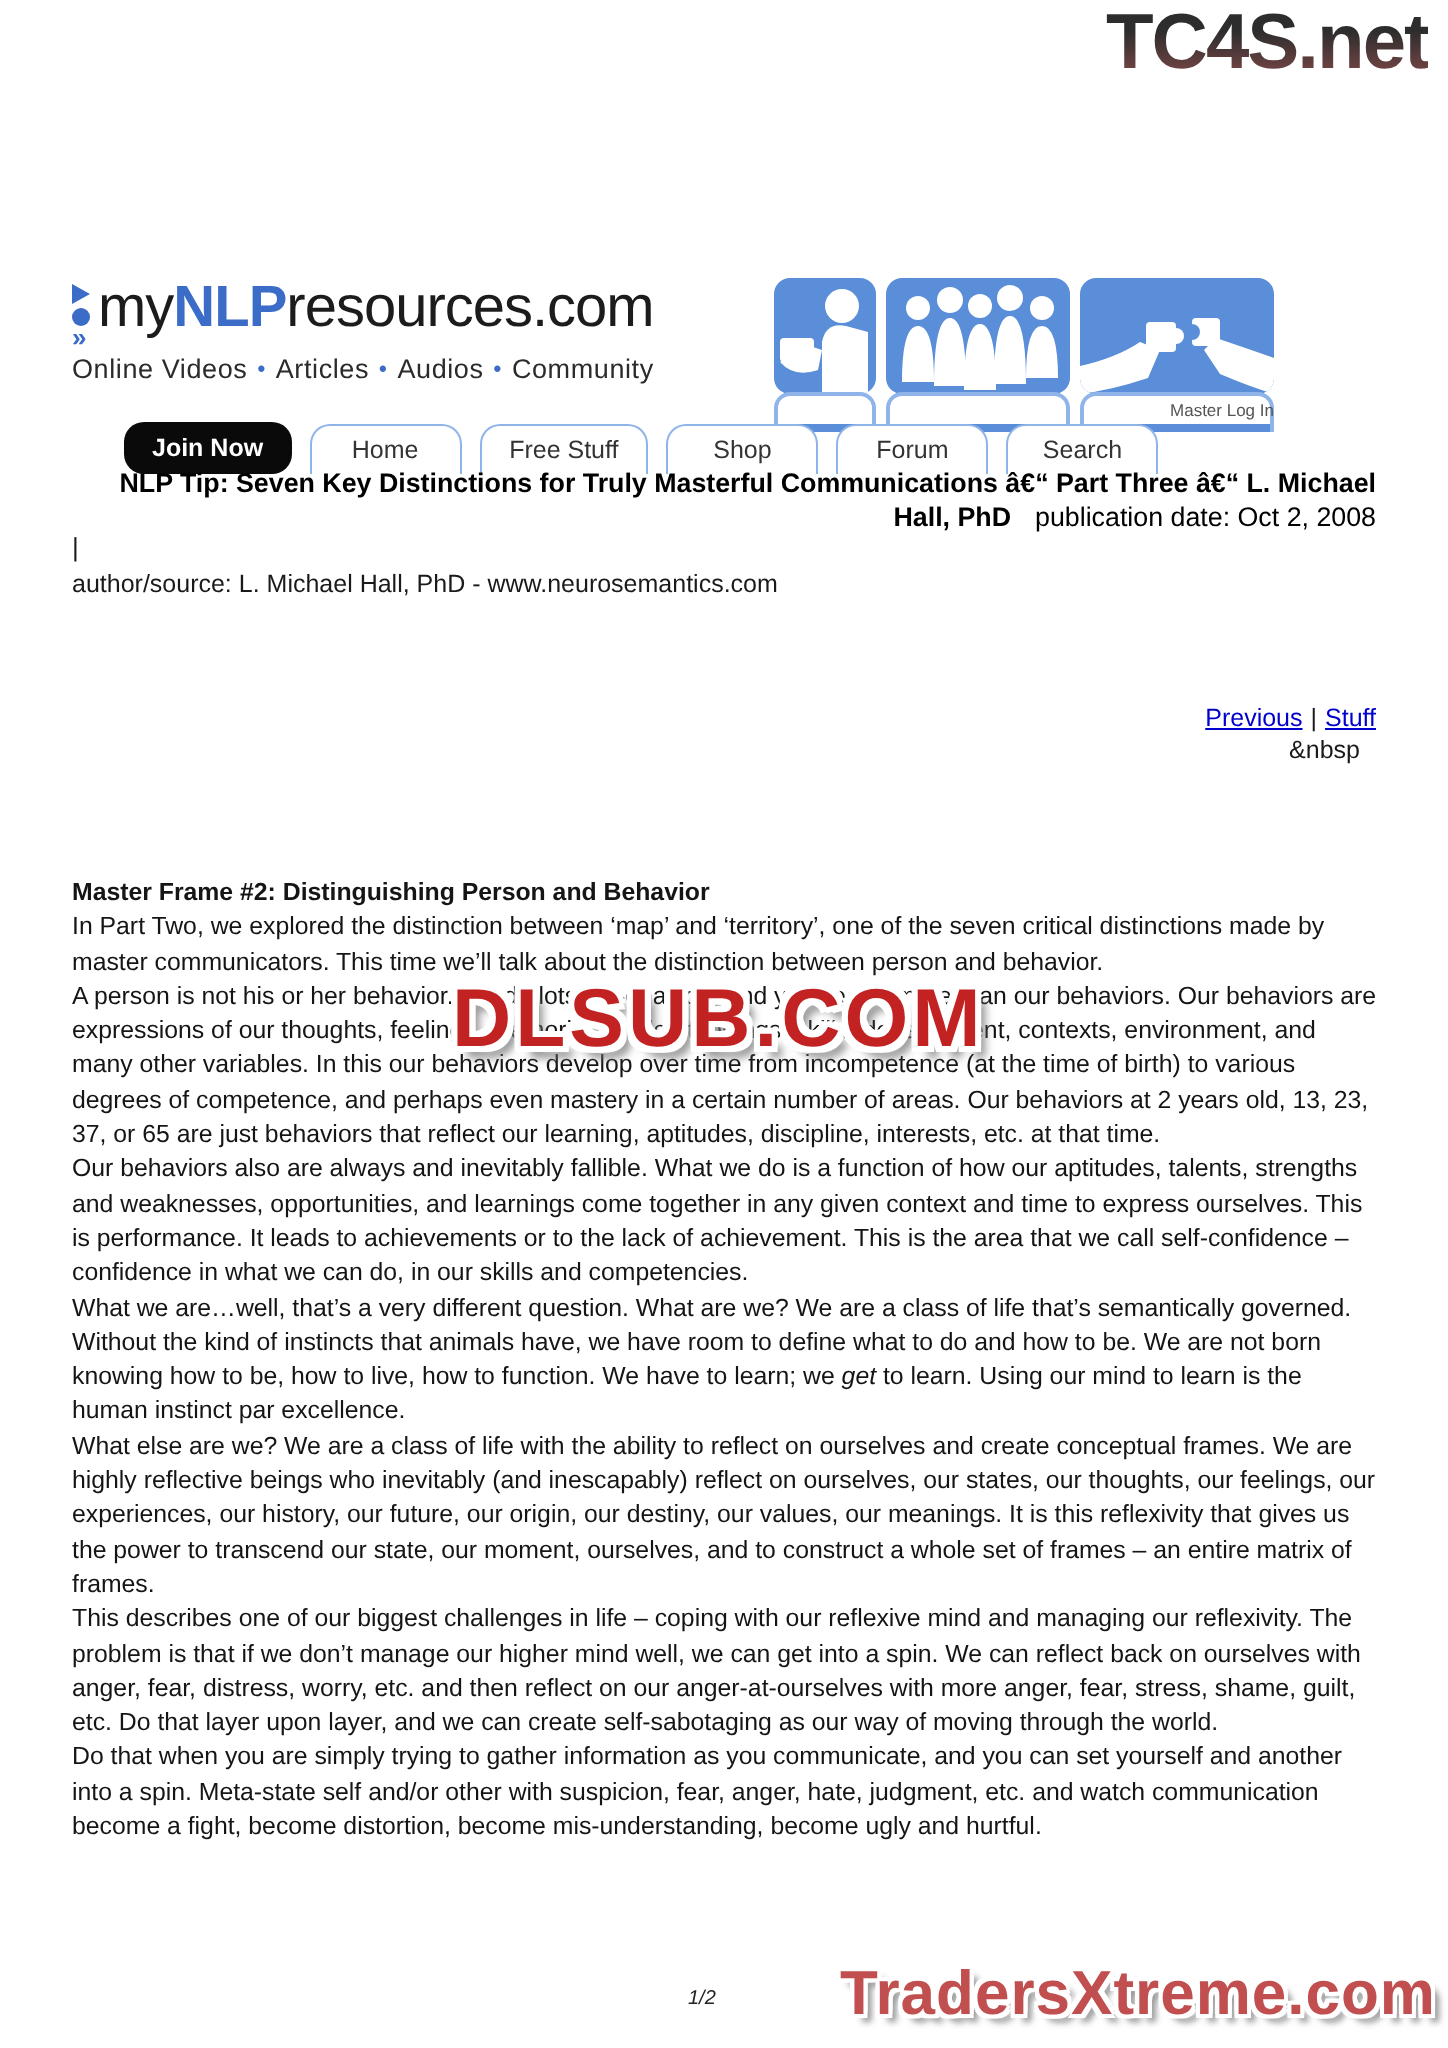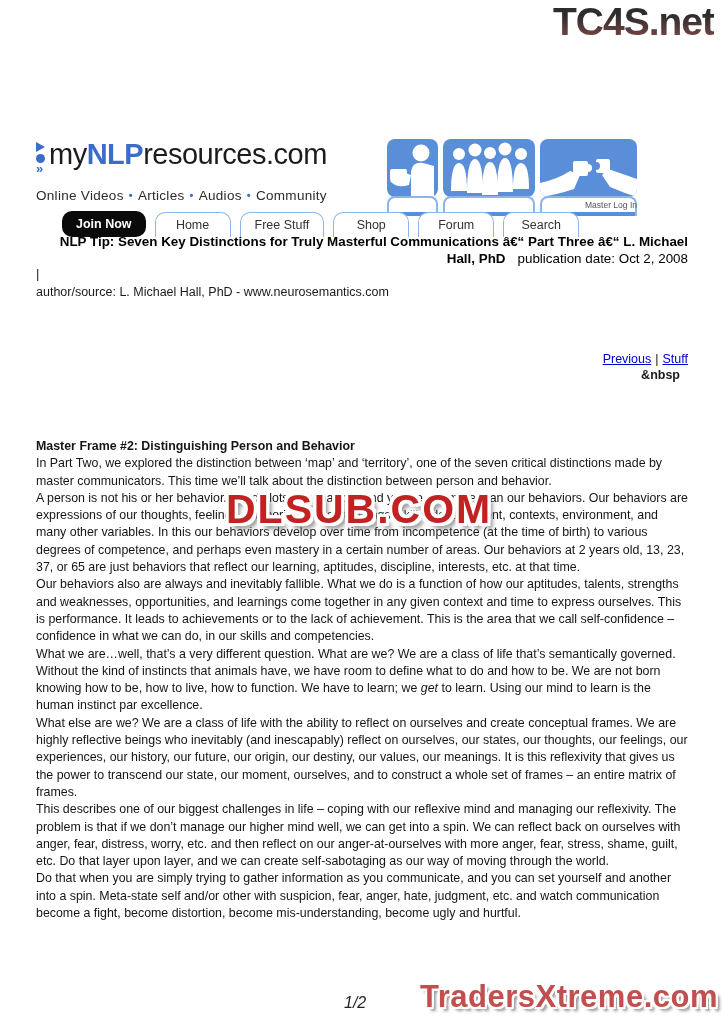--- a/index.html
+++ b/index.html
@@ -16,21 +16,21 @@
   }
   
   .logo-block{position:absolute;left:36px;top:139px;}
   .logo-row{display:flex;align-items:flex-start;}
   .logo-icon{display:flex;flex-direction:column;align-items:flex-start;margin-right:4px;padding-top:3px;}
   .logo-icon .tri{width:0;height:0;border-left:9px solid #3a6cc8;border-top:5px solid transparent;border-bottom:5px solid transparent;margin-bottom:2px;}
   .logo-icon .dot{width:9px;height:9px;border-radius:50%;background:#3a6cc8;margin-bottom:0px;}
   .logo-icon .chev{color:#3a6cc8;font-weight:bold;font-size:13px;line-height:11px;letter-spacing:-2px;}
   .logo-text{font-size:29px;letter-spacing:-0.5px;color:#1c1c1c;line-height:30px;}
   .logo-text .nlp{font-weight:bold;color:#3a6cc8;}
-  .tagline{margin-top:14px;font-size:13.5px;color:#2b2b2b;letter-spacing:0.3px;}
+  .tagline{margin-top:3px;font-size:13.5px;color:#2b2b2b;letter-spacing:0.3px;}
   .tagline .sep{color:#3a6cc8;font-weight:bold;margin:0 5px;font-size:11px;vertical-align:1px;}
   
   .tile{position:absolute;top:139px;height:58px;background:var(--tile-blue,#5b8ed8);border-radius:8px;overflow:hidden;}
   .tile svg{display:block;width:100%;height:100%;}
   .tile1{left:387px;width:51px;}
   .tile2{left:443px;width:92px;}
   .tile3{left:540px;width:97px;}
   
   .tile-repeat{position:absolute;top:196px;height:20px;background:#fff;border:2px solid #8fb4ea;border-bottom:none;border-radius:8px 8px 0 0;z-index:1;box-sizing:border-box;}
   .tile-repeat .fill{position:absolute;left:0;right:0;bottom:0;height:4px;background:var(--tile-blue,#5b8ed8);}
@@ -49,21 +49,21 @@
   .tab.active{background:#0a0a0a;color:#fff;font-weight:bold;border:none;border-radius:10px;height:26px;margin-top:-1px;}
   
   .title{position:absolute;left:36px;top:234px;width:652px;text-align:right;font-size:13.4px;line-height:16.5px;color:#000;z-index:3;}
   .title .t-bold{font-weight:bold;}
   .title .t-gap{display:inline-block;width:12px;}
   .pipe{position:absolute;left:36px;top:266px;font-size:13px;}
   .author-line{position:absolute;left:36px;top:285px;font-size:12.5px;}
   .pagination{position:absolute;right:36px;top:352px;text-align:right;font-size:12.5px;}
   .pagination a{color:var(--link-blue,#0000cc);text-decoration:underline;cursor:pointer;}
   .pagination .psep{color:#1a1a1a;margin:0 4px;}
-  .nbsp-line{margin-top:2px;padding-right:8px;font-weight:bold;}
+  .nbsp-line{margin-top:2px;padding-right:8px;}
   .byline{position:absolute;left:36px;top:405px;width:652px;text-align:center;font-weight:bold;font-size:12.5px;}
   
   .body{position:absolute;left:36px;top:438px;width:655px;font-size:12.4px;line-height:17.3px;color:#151515;}
   .body .para{margin:0;}
   
   .dlsub{
     position:absolute;left:226px;top:486px;z-index:5;
     font-size:41px;font-weight:900;letter-spacing:2px;color:var(--wm-red,#c32222);
     text-shadow:
       -3px -3px 0 #fff, 3px -3px 0 #fff, -3px 3px 0 #fff, 3px 3px 0 #fff,
@@ -71,21 +71,21 @@
       5px 6px 4px rgba(110,110,110,0.75);
   }
   .traders{
     position:absolute;right:6px;top:979px;z-index:5;
     font-size:31px;font-weight:bold;letter-spacing:0.5px;color:var(--traders-red,#c14f4f);
     text-shadow:
       -2px -2px 0 #fff, 2px -2px 0 #fff, -2px 2px 0 #fff, 2px 2px 0 #fff,
       0 -2px 0 #fff, 0 2px 0 #fff, -2px 0 0 #fff, 2px 0 0 #fff,
       4px 4px 3px rgba(120,120,120,0.8);
   }
-  .pagenum{position:absolute;left:344px;top:994px;font-size:16px;font-style:italic;color:#222;}
+  .pagenum{position:absolute;left:344px;top:994px;font-size:10px;font-style:italic;color:#222;}
 </style>
 </head>
 <body>
 
 <div class="page">
 
   <div class="tc4s">TC4S.net</div>
 
   <div class="logo-block">
     <div class="logo-row">

